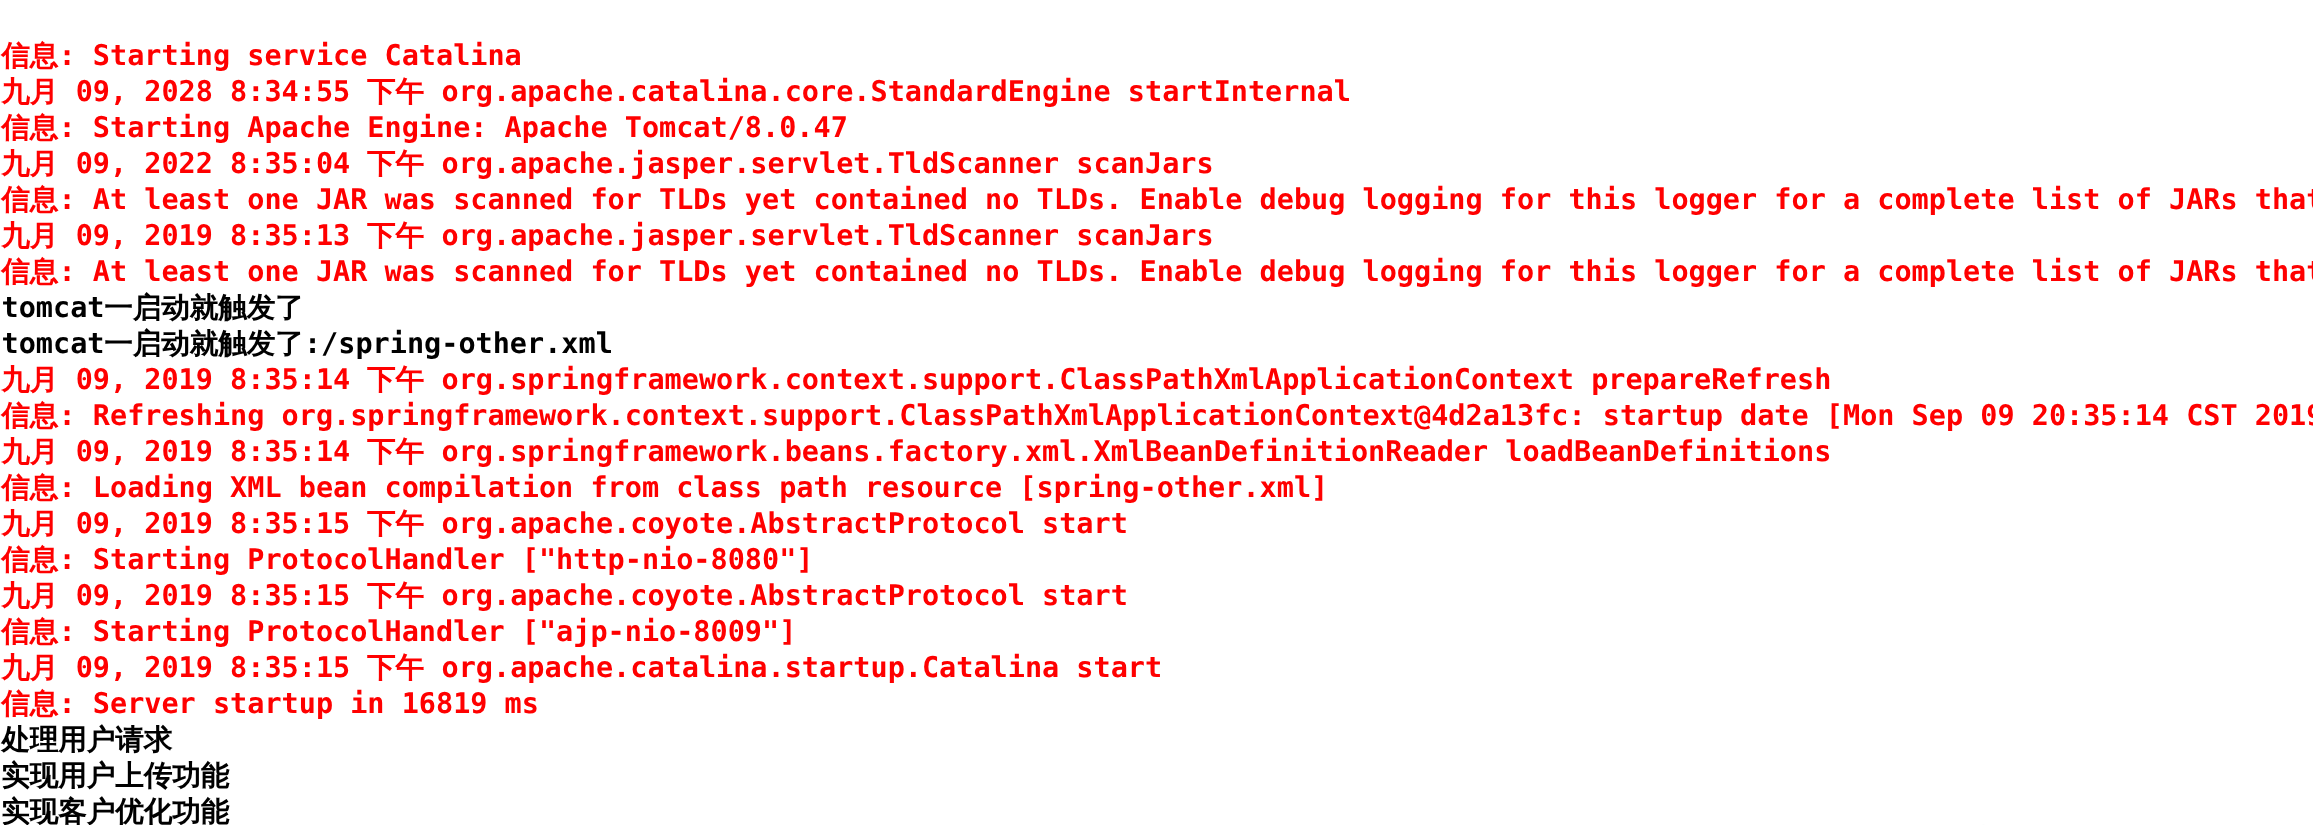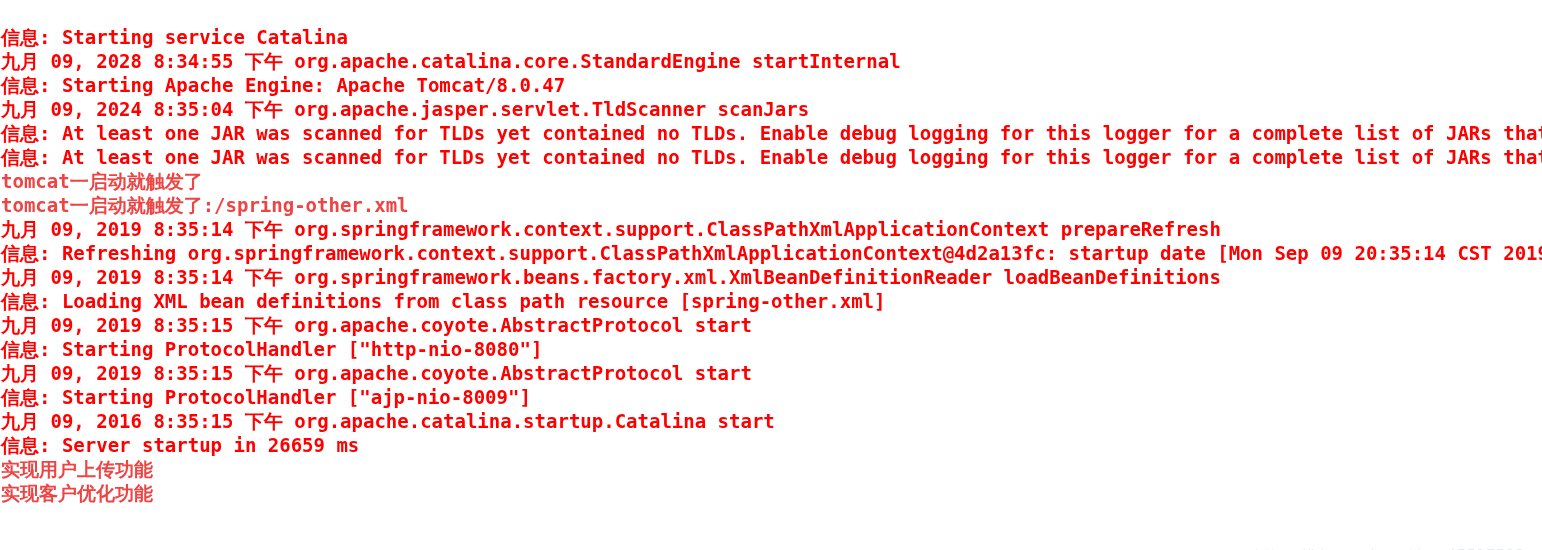--- a/index.html
+++ b/index.html
@@ -34,21 +34,21 @@
     height: 24px;
     line-height: 24px;
     overflow: hidden;
     text-overflow: clip;
     padding-left: 1px;
   }
   .log-line.err {
     color: #ff0000;
   }
   .log-line.out {
-    color: #ef4444;
+    color: #000000;
     font-family: "DejaVu Sans Mono", "Liberation Mono", monospace;
   }
   #watermark {
     position: absolute;
     right: 17px;
     bottom: 6px;
     color: #e9ecef;
     font-family: "DejaVu Sans", "Liberation Sans", sans-serif;
     font-size: 15px;
     font-weight: normal;
@@ -58,32 +58,34 @@
   }
 </style>
 </head>
 <body>
 
 <div id="console-root">
   <div id="console-output">
       <span class="log-line err">信息: Starting service Catalina</span>
       <span class="log-line err">九月 09, 2028 8:34:55 下午 org.apache.catalina.core.StandardEngine startInternal</span>
       <span class="log-line err">信息: Starting Apache Engine: Apache Tomcat/8.0.47</span>
-      <span class="log-line err">九月 09, 2024 8:35:04 下午 org.apache.jasper.servlet.TldScanner scanJars</span>
+      <span class="log-line err">九月 09, 2022 8:35:04 下午 org.apache.jasper.servlet.TldScanner scanJars</span>
       <span class="log-line err">信息: At least one JAR was scanned for TLDs yet contained no TLDs. Enable debug logging for this logger for a complete list of JARs that were scanned but no TLDs were found in them. Skipping unneeded JARs during scanning can improve startup time and JSP compilation time.</span>
+      <span class="log-line err">九月 09, 2019 8:35:13 下午 org.apache.jasper.servlet.TldScanner scanJars</span>
       <span class="log-line err">信息: At least one JAR was scanned for TLDs yet contained no TLDs. Enable debug logging for this logger for a complete list of JARs that were scanned but no TLDs were found in them. Skipping unneeded JARs during scanning can improve startup time and JSP compilation time.</span>
       <span class="log-line out">tomcat一启动就触发了</span>
       <span class="log-line out">tomcat一启动就触发了:/spring-other.xml</span>
       <span class="log-line err">九月 09, 2019 8:35:14 下午 org.springframework.context.support.ClassPathXmlApplicationContext prepareRefresh</span>
       <span class="log-line err">信息: Refreshing org.springframework.context.support.ClassPathXmlApplicationContext@4d2a13fc: startup date [Mon Sep 09 20:35:14 CST 2019]; root of context hierarchy</span>
       <span class="log-line err">九月 09, 2019 8:35:14 下午 org.springframework.beans.factory.xml.XmlBeanDefinitionReader loadBeanDefinitions</span>
-      <span class="log-line err">信息: Loading XML bean definitions from class path resource [spring-other.xml]</span>
+      <span class="log-line err">信息: Loading XML bean compilation from class path resource [spring-other.xml]</span>
       <span class="log-line err">九月 09, 2019 8:35:15 下午 org.apache.coyote.AbstractProtocol start</span>
       <span class="log-line err">信息: Starting ProtocolHandler ["http-nio-8080"]</span>
       <span class="log-line err">九月 09, 2019 8:35:15 下午 org.apache.coyote.AbstractProtocol start</span>
       <span class="log-line err">信息: Starting ProtocolHandler ["ajp-nio-8009"]</span>
-      <span class="log-line err">九月 09, 2016 8:35:15 下午 org.apache.catalina.startup.Catalina start</span>
-      <span class="log-line err">信息: Server startup in 26659 ms</span>
+      <span class="log-line err">九月 09, 2019 8:35:15 下午 org.apache.catalina.startup.Catalina start</span>
+      <span class="log-line err">信息: Server startup in 16819 ms</span>
+      <span class="log-line out">处理用户请求</span>
       <span class="log-line out">实现用户上传功能</span>
       <span class="log-line out">实现客户优化功能</span>
     </div>
   <div id="watermark">https://blog.csdn.net/qq_45517523</div>
 </div>
 
 </body></html>

